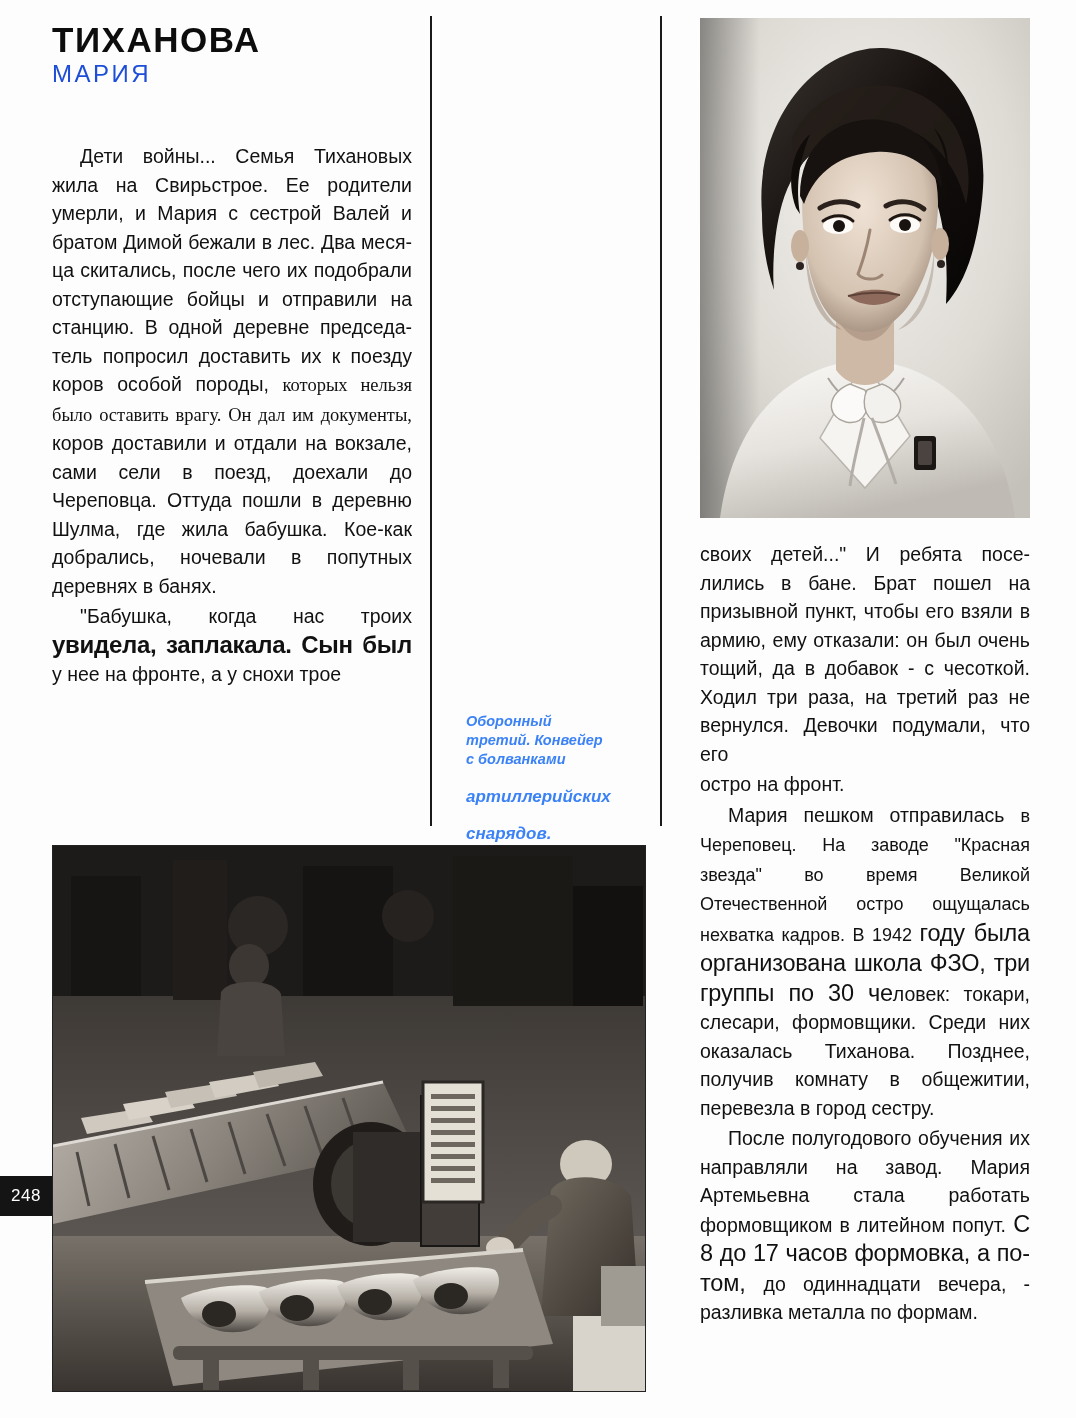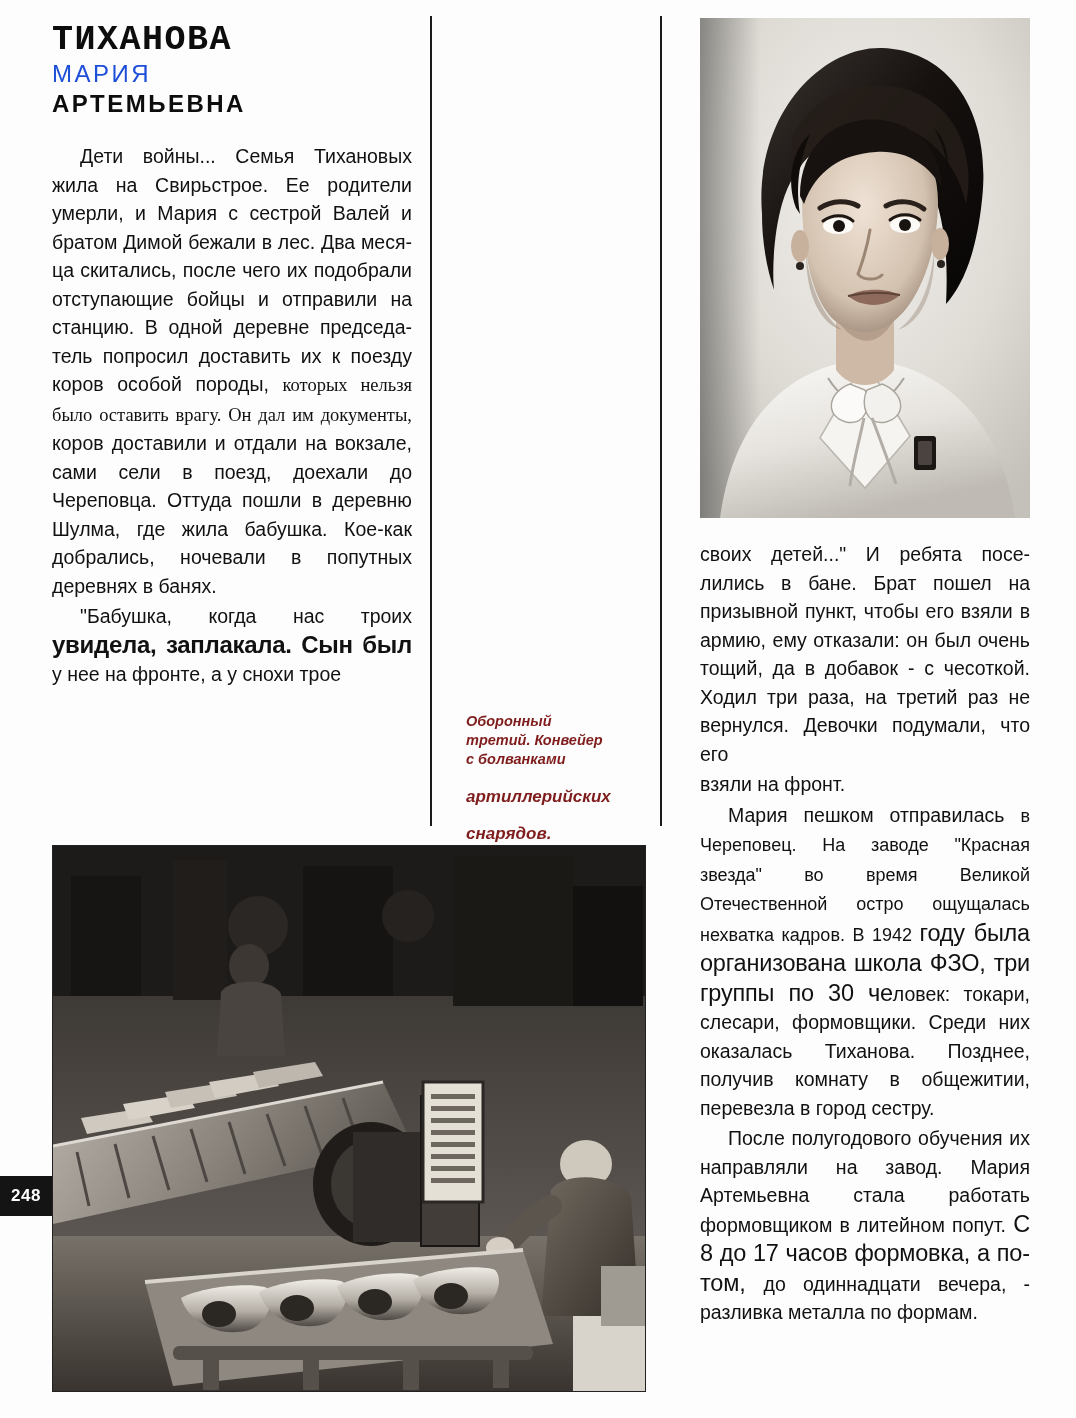--- a/index.html
+++ b/index.html
@@ -41,21 +41,20 @@
     left: 52px;
     top: 22px;
     width: 370px;
   }
   .headline .l1 {
     font-size: 35px;
     font-weight: bold;
     letter-spacing: 1.5px;
     line-height: 1.05;
     color: #0d0d0d;
-    font-family: Liberation Mono, monospace;
   }
   .headline .l2 {
     font-size: 24px;
     font-weight: normal;
     letter-spacing: 2.5px;
     line-height: 1.25;
     color: #1d4ed8;
   }
   .headline .l3 {
     font-size: 24px;
@@ -91,21 +90,21 @@
   .caption {
     position: absolute;
     left: 466px;
     top: 712px;
     width: 180px;
     font-family: "Liberation Sans", sans-serif;
     font-style: italic;
     font-weight: bold;
     font-size: 14.5px;
     line-height: 19px;
-    color: #7f1d1d;
+    color: #3b82f6;
   }
   .caption .big {
     font-size: 17px;
     margin-top: 18px;
   }
 
   
   .col-right {
     position: absolute;
     left: 700px;
@@ -157,39 +156,38 @@
   
   .page-num-tab {
     position: absolute;
     left: 0px;
     top: 1176px;
     width: 52px;
     height: 40px;
     background: #141414;
     color: #ffffff;
     font-size: 17px;
-    font-weight: bold;
+    font-weight: normal;
     display: flex;
     align-items: center;
     justify-content: center;
     letter-spacing: 0.5px;
   }
 </style>
 </head>
 <body>
 
 <div class="page">
 
   <div class="col-rule"></div>
   <div class="col-rule-2"></div>
 
   <div class="headline">
     <div class="l1">ТИХАНОВА</div>
     <div class="l2">МАРИЯ</div>
-    <div class="l3">АРТЕМЬЕВНА</div>
   </div>
 
   <div class="col-left">
     <p class="p-a"><span>Дети войны... Семья Тиха­новых жила на Свирьстрое. Ее родители умерли, и Мария с сестрой Валей и братом Ди­мой бежали в лес. Два меся­ца скитались, после чего их подобрали отступающие бой­цы и отправили на станцию. В одной деревне председа­тель попросил доставить их к поезду коров особой породы, </span><span class="serif-run">которых нельзя было оставить врагу. Он дал им документы, </span><span>коров доставили и отдали на вокзале, сами сели в поезд, доехали до Череповца. Отту­да пошли в деревню Шулма, где жила бабушка. Кое-как добрались, ночевали в попут­ных деревнях в банях.</span></p>
     <p class="p-b"><span>"Бабушка, когда нас троих </span><span class="big-run">увидела, заплакала. Сын был</span><span> у нее на фронте, а у снохи трое</span></p>
   </div>
 
   <div class="caption">
     <div>Оборонный</div>
     <div>третий. Конвейер</div>
@@ -391,18 +389,18 @@
 
       <rect x="520" y="470" width="72" height="75" fill="#d9d4cb"></rect>
       <rect x="548" y="420" width="44" height="60" fill="#9f9a92"></rect>
     </svg>
   </div>
 
   <div class="page-num-tab">248</div>
 
   <div class="col-right">
     <p><span>своих детей..." И ребята посе­лились в бане. Брат пошел на призывной пункт, чтобы его взяли в армию, ему отказали: он был очень тощий, да в до­бавок - с чесоткой. Ходил три раза, на третий раз не вернул­ся. Девочки подумали, что его</span></p>
-    <p><span>взяли на фронт.</span></p>
+    <p><span>остро на фронт.</span></p>
     <p class="indent"><span>Мария пешком отправилась </span><span class="r-small">в Череповец. На заводе "Крас­ная звезда" во время Великой Отечественной остро ощуща­лась нехватка кадров. В 1942 </span><span class="r-big">году была организована шко­ла ФЗО, три группы по 30 че­</span><span>ловек: токари, слесари, фор­мовщики. Среди них оказалась Тиханова. Позднее, получив комнату в общежитии, пере­везла в город сестру.</span></p>
     <p class="indent"><span>После полугодового обучения их направляли на завод. Мария Артемьевна стала работать формовщиком в литейном попут. </span><span class="r-big">С 8 до 17 часов формовка, а по­том, </span><span>до одиннадцати вечера, - разливка металла по формам.</span></p>
   </div>
 
 </div>
 
 </body></html>

